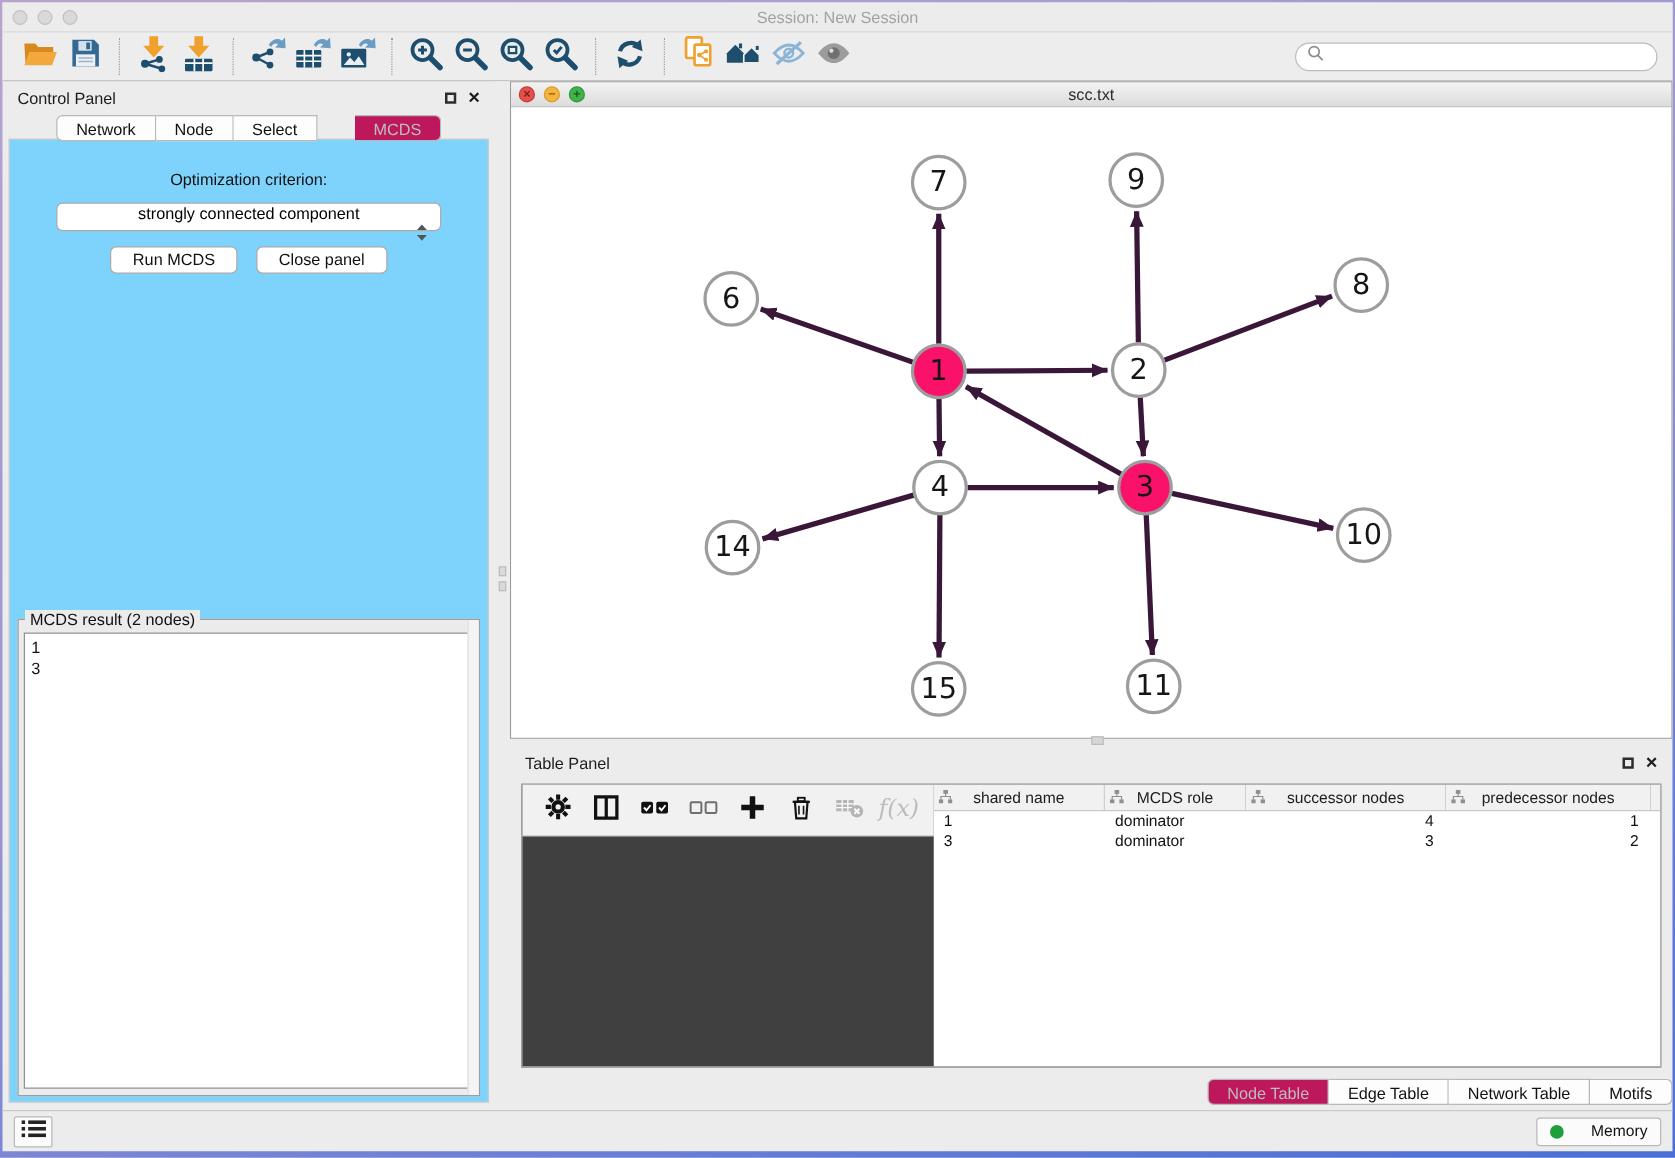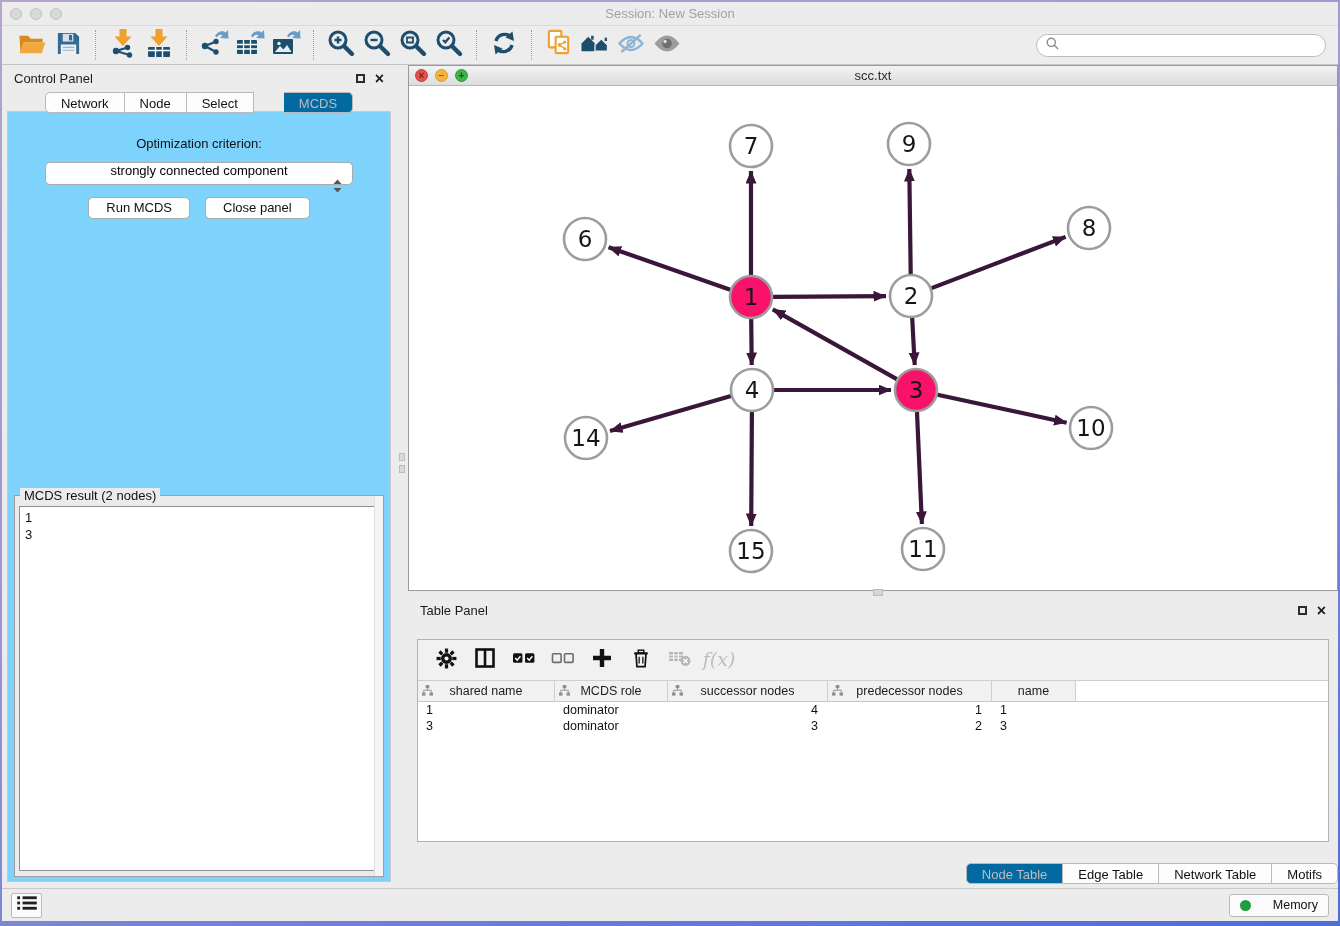--- a/index.html
+++ b/index.html
@@ -29,21 +29,21 @@
   .control-panel{width:394px;display:flex;flex-direction:column;min-height:0;}
   .cp-header{height:27px;display:flex;align-items:center;padding:0 12px;font-size:13px;color:#1c1c1c;}
   .win-btns{margin-left:auto;display:flex;gap:10px;align-items:center;}
   .float-btn{width:9px;height:9px;border:2px solid #2c2c2c;cursor:pointer;}
   .close-btn{font-size:16px;font-weight:bold;color:#1c1c1c;line-height:10px;cursor:pointer;}
   .cp-tabs{display:flex;justify-content:center;position:relative;z-index:2;}
   .seg{height:21px;line-height:21px;padding:0 15px;font-size:13px;background:#fdfdfd;
     border:1px solid #b9b9b9;border-left:none;color:#111;cursor:pointer;}
   .seg.first{border-left:1px solid #b9b9b9;border-radius:5px 0 0 5px;}
   .seg.last{border-radius:0 5px 5px 0;}
-  .seg.active{background:#0369a1;color:#bdbdbd;margin-left:30px;}
+  .seg.active{background:#be185d;color:#bdbdbd;margin-left:30px;}
   .cp-content{flex:1;margin:-2px 5px 6px;border:1px solid #c9c9c9;background:#7dd3fc;
     display:flex;flex-direction:column;align-items:center;padding-top:24px;min-height:0;}
   .opt-label{font-size:13px;color:#111;margin-bottom:11px;}
   .selectbox{width:308px;height:23px;background:#fff;border:1px solid #ababab;border-radius:5px;
     display:flex;align-items:center;padding:0 9px;font-size:13px;cursor:pointer;flex-direction:column;}
   .selectbox .spin{margin-left:auto;}
   .btn-row{margin-top:12px;display:flex;gap:15px;}
   .btn{height:22px;padding:0 17px;background:#fff;border:1px solid #ababab;border-radius:5px;
     font-size:13px;line-height:20px;cursor:pointer;color:#111;}
   .result-group{margin-top:276px;width:370px;flex:1;margin-bottom:4px;border:1px solid #9e9e9e;
@@ -72,21 +72,21 @@
   .light.yellow{background:#f4b43d;border:1px solid #d79c2b;color:#8a651a;}
   .light.green{background:#41b14b;border:1px solid #2f9a3a;color:#135e1b;}
   .net-title{position:absolute;left:0;right:0;text-align:center;font-size:13px;color:#2c2c2c;}
   .net-canvas{flex:1;position:relative;overflow:hidden;background:#fff;}
   .pane-gap{height:7px;position:relative;}
   .pane-grip{position:absolute;left:50%;top:-2px;width:10px;height:7px;background:#d6d6d6;
     border:1px solid #bcbcbc;cursor:row-resize;}
   
   .table-panel{flex:1;display:flex;flex-direction:column;min-height:0;}
   .tp-header{height:25px;display:flex;align-items:center;padding:0 12px;font-size:13px;color:#1c1c1c;}
-  .tp-body{flex:1;margin:16px 9px;border:1px solid #b2b2b2;display:flex;flex-direction:column;
+  .tp-body{flex:1;margin:4px 9px;border:1px solid #b2b2b2;display:flex;flex-direction:row;
     background:#404040;min-height:0;}
   .tp-toolbar{height:41px;background:#f1f1f1;border-bottom:1px solid #cfcfcf;display:flex;
     align-items:center;gap:15px;padding:0 16px;}
   .tp-tbtn{width:24px;height:24px;display:flex;align-items:center;justify-content:center;cursor:pointer;}
   .tp-tbtn.disabled{cursor:default;}
   .tp-table{flex:1;overflow:hidden;font-size:12.5px;background:#fff;}
   .thead{display:grid;height:21px;border-bottom:1px solid #c9c9c9;}
   .th{background:#f1f1f1;border-right:1px solid #cfcfcf;display:flex;align-items:center;
     justify-content:center;position:relative;color:#1c1c1c;cursor:pointer;}
   .th .hicon{position:absolute;left:4px;top:4px;}

